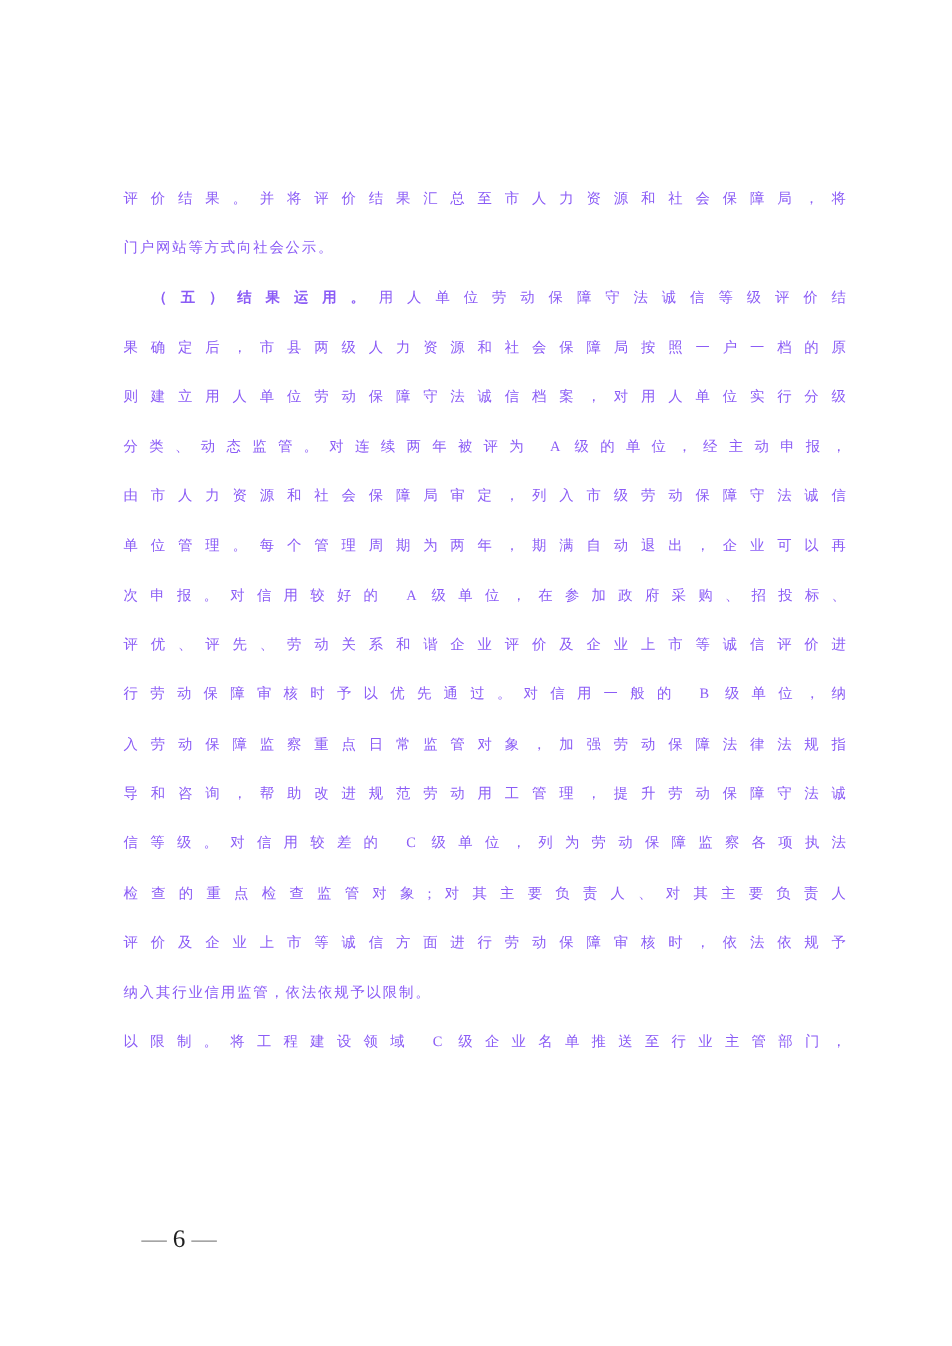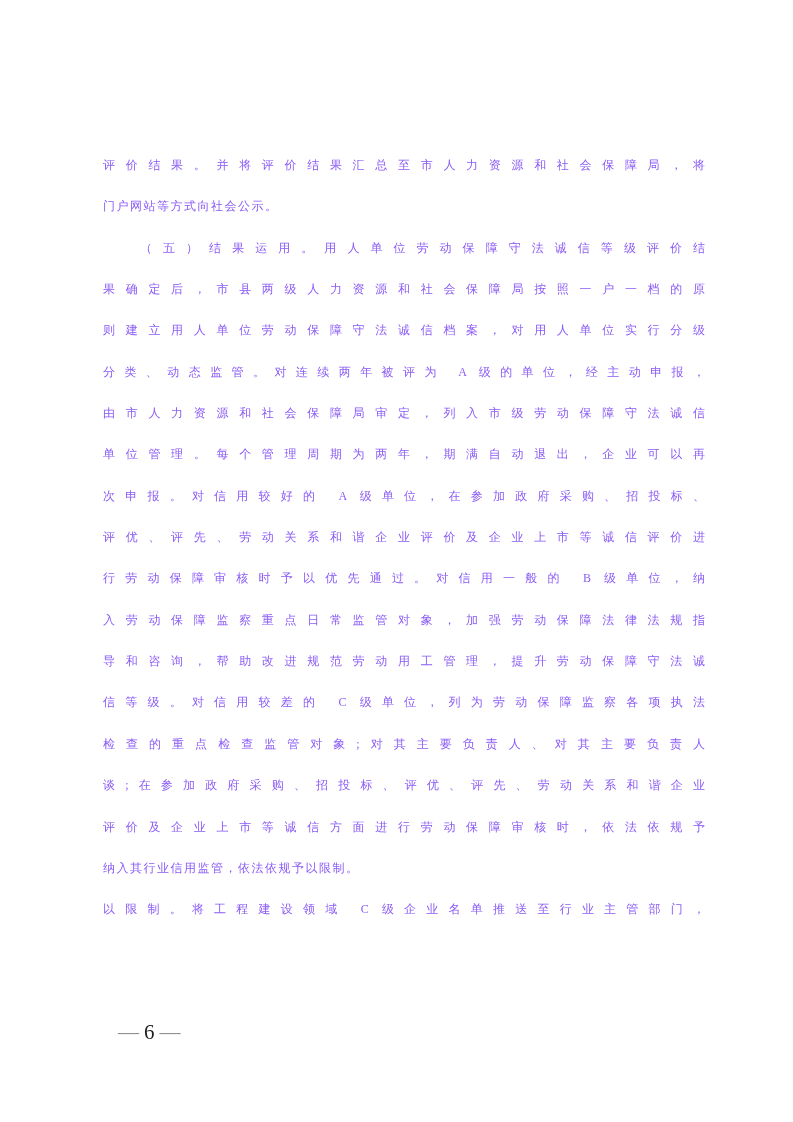--- a/index.html
+++ b/index.html
@@ -25,22 +25,21 @@
   .line {
     height: 41.35px;
     line-height: 41.35px;
     font-size: 12px;
     text-align: justify;
     text-align-last: justify;
     text-justify: inter-character;
     color: #8b5cf6;
   }
   .line b {
-    font-weight: normal;
-    margin-left: 13px;
+    font-weight: bold;
   }
   .line-indent {
     text-indent: 2em;
   }
   .line-last {
     text-align: right;
     text-align-last: left;
     letter-spacing: 1.5px;
   }
   .footer {
@@ -73,21 +72,20 @@
       <div class="line">分类、动态监管。对连续两年被评为 A 级的单位，经主动申报，</div>
       <div class="line">由市人力资源和社会保障局审定，列入市级劳动保障守法诚信</div>
       <div class="line">单位管理。每个管理周期为两年，期满自动退出，企业可以再</div>
       <div class="line">次申报。对信用较好的 A 级单位，在参加政府采购、招投标、</div>
       <div class="line">评优、评先、劳动关系和谐企业评价及企业上市等诚信评价进</div>
       <div class="line">行劳动保障审核时予以优先通过。对信用一般的 B 级单位，纳</div>
       <div class="line">入劳动保障监察重点日常监管对象，加强劳动保障法律法规指</div>
       <div class="line">导和咨询，帮助改进规范劳动用工管理，提升劳动保障守法诚</div>
       <div class="line">信等级。对信用较差的 C 级单位，列为劳动保障监察各项执法</div>
       <div class="line">检查的重点检查监管对象;对其主要负责人、对其主要负责人</div>
-      <div class="line">谈;在参加政府采购、招投标、评优、评先、劳动关系和谐企业</div>
       <div class="line">评价及企业上市等诚信方面进行劳动保障审核时，依法依规予</div>
       <div class="line line-last">纳入其行业信用监管，依法依规予以限制。</div>
       <div class="line">以限制。将工程建设领域 C 级企业名单推送至行业主管部门，</div>
     </div>
   <div class="footer">
     <span class="dash">—</span><span class="num">6</span><span class="dash">—</span>
   </div>
 </div>
 
 </body></html>

